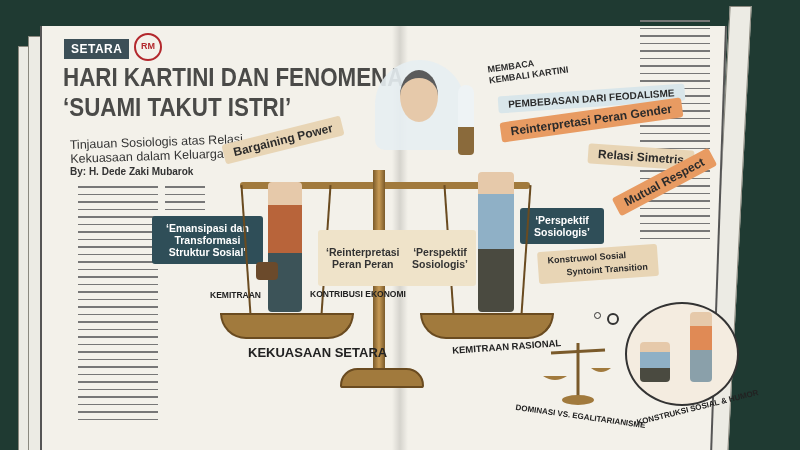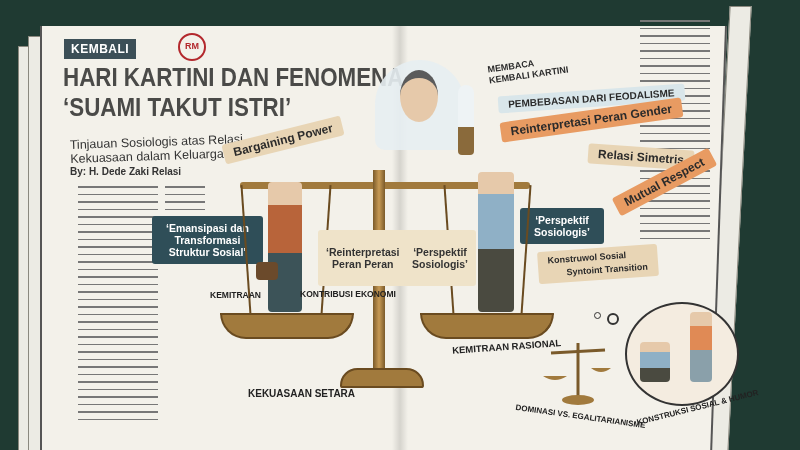--- a/index.html
+++ b/index.html
@@ -3,21 +3,21 @@
 <meta charset="utf-8">
 <style>
   html, body { margin:0; padding:0; }
   body { width:800px; height:450px; overflow:hidden; background:#1f3a32; font-family:"Liberation Sans", sans-serif; position:relative; }
   .stack { position:absolute; background:#ecebe4; border:1px solid #8a887e; }
   .page { position:absolute; top:26px; background:#f3f1ea; }
   .page.left { left:40px; width:360px; height:424px; border-left:2px solid #555; }
   .page.right { left:400px; width:325px; height:424px; border-right:2px solid #555; transform:skewX(-2deg); transform-origin:top left; }
   .gutter { position:absolute; left:392px; top:26px; width:16px; height:424px; background:linear-gradient(90deg, rgba(0,0,0,0), rgba(0,0,0,0.12), rgba(0,0,0,0)); }
   .opinion { position:absolute; left:64px; top:39px; background:#3c4f57; color:#fff; font-weight:bold; font-size:12px; padding:3px 7px; letter-spacing:0.5px; }
-  .rm { position:absolute; left:134px; top:33px; width:24px; height:24px; border:2px solid #b3282d; border-radius:50%; color:#b3282d; font-weight:bold; font-size:9px; text-align:center; line-height:22px;margin-left:44px; }
+  .rm { position:absolute; left:134px; top:33px; width:24px; height:24px; border:2px solid #b3282d; border-radius:50%; color:#b3282d; font-weight:bold; font-size:9px; text-align:center; line-height:22px; }
   .title { position:absolute; left:63px; top:62px; font-family:"Liberation Sans", sans-serif; font-weight:bold; color:#4a4a48; font-size:26px; line-height:30px; transform:scaleX(0.86); transform-origin:left top; white-space:nowrap; }
   .subtitle { position:absolute; left:70px; top:135px; color:#333; font-size:12.5px; line-height:14px; transform:rotate(-2deg); }
   .byline { position:absolute; left:70px; top:166px; color:#333; font-size:10px; font-weight:bold; }
   .lines { position:absolute; }
   .lines div { height:1.5px; background:#777; margin-bottom:6px; }
   .ribbon { position:absolute; font-weight:bold; white-space:nowrap; border-radius:3px; padding:3px 10px; }
   .r-blue { background:#d9e6ea; color:#2b2b2b; font-size:10px; }
   .r-orange { background:#e89b62; color:#2b2b2b; font-size:12px; }
   .r-tan { background:#e8d5b5; color:#2b2b2b; font-size:12px; }
   .r-dark { background:#2f4e58; color:#fff; font-size:10.5px; text-align:center; line-height:12px; padding:6px 14px; }
@@ -39,31 +39,31 @@
 <body>
 
 <div class="stack" style="left:18px;top:46px;width:30px;height:404px;"></div>
 <div class="stack" style="left:28px;top:36px;width:20px;height:414px;"></div>
 <div class="stack" style="left:718px;top:6px;width:20px;height:444px;transform:skewX(-3deg);"></div>
 
 <div class="page left"></div>
 <div class="page right"></div>
 <div class="gutter"></div>
 
-<div class="opinion">KEMBALI</div>
+<div class="opinion">SETARA</div>
 <div class="rm">RM</div>
 <div class="title">
   <div>HARI KARTINI DAN FENOMENA</div>
   <div>‘SUAMI TAKUT ISTRI’</div>
 </div>
 <div class="subtitle">
   <div>Tinjauan Sosiologis atas Relasi</div>
   <div>Kekuasaan dalam Keluarga</div>
 </div>
-<div class="byline">By: H. Dede Zaki Relasi</div>
+<div class="byline">By: H. Dede Zaki Mubarok</div>
 
 <div class="lines" style="left:78px;top:186px;width:80px;">
   <div></div>
     <div></div>
     <div></div>
     <div></div>
     <div></div>
     <div></div>
     <div></div>
     <div></div>
@@ -174,22 +174,22 @@
 
 <div class="ribbon r-cream" style="left:318px;top:230px;">
   <div>‘Reinterpretasi</div>
   <div>Peran Peran</div>
 </div>
 <div class="ribbon r-cream" style="left:404px;top:230px;">
   <div>‘Perspektif</div>
   <div>Sosiologis’</div>
 </div>
 <div class="label" style="left:210px;top:290px;">KEMITRAAN</div>
-<div class="label" style="left:300px;top:289px;">KONTRIBUSI EKONOMI</div>
-<div class="label" style="left:248px;top:345px;font-size:10px;margin-top:43px;">KEKUASAAN SETARA</div>
+<div class="label" style="left:310px;top:289px;">KONTRIBUSI EKONOMI</div>
+<div class="label" style="left:248px;top:345px;font-size:13px;">KEKUASAAN SETARA</div>
 <div class="label" style="left:452px;top:341px;font-size:9.5px;transform:rotate(-4deg);">KEMITRAAN RASIONAL</div>
 
 <svg class="tscale" viewBox="0 0 70 70">
   <line x1="35" y1="5" x2="35" y2="60" stroke="#7a5a2a" stroke-width="3"></line>
   <line x1="8" y1="15" x2="62" y2="12" stroke="#7a5a2a" stroke-width="3"></line>
   <path d="M0 38 Q12 46 24 38 Z" fill="#a17a3d"></path>
   <path d="M48 30 Q58 38 68 30 Z" fill="#a17a3d"></path>
   <ellipse cx="35" cy="62" rx="16" ry="5" fill="#a17a3d"></ellipse>
 </svg>
 <div class="label" style="left:515px;top:412px;font-size:8px;transform:rotate(8deg);">DOMINASI VS. EGALITARIANISME</div>

